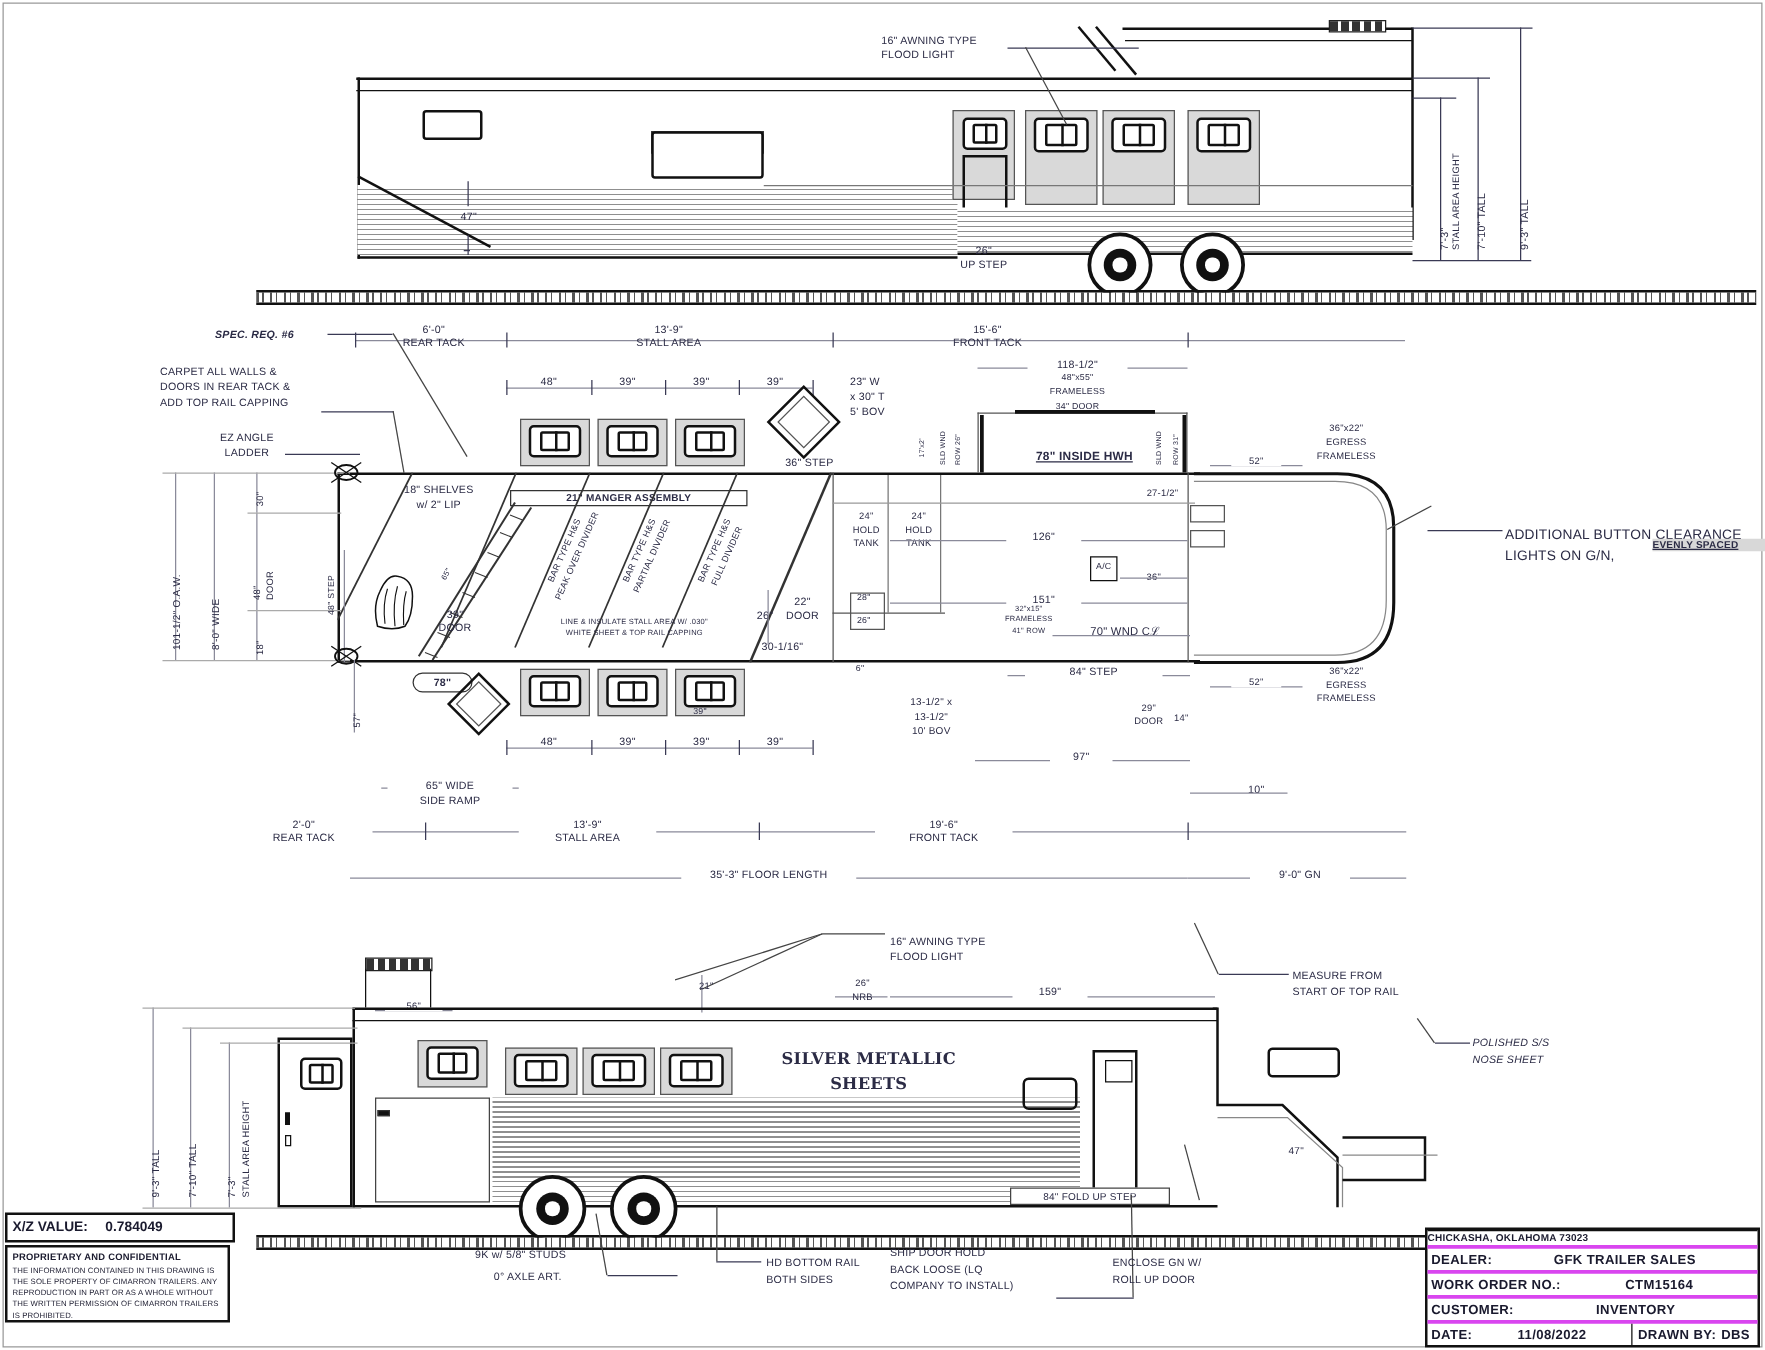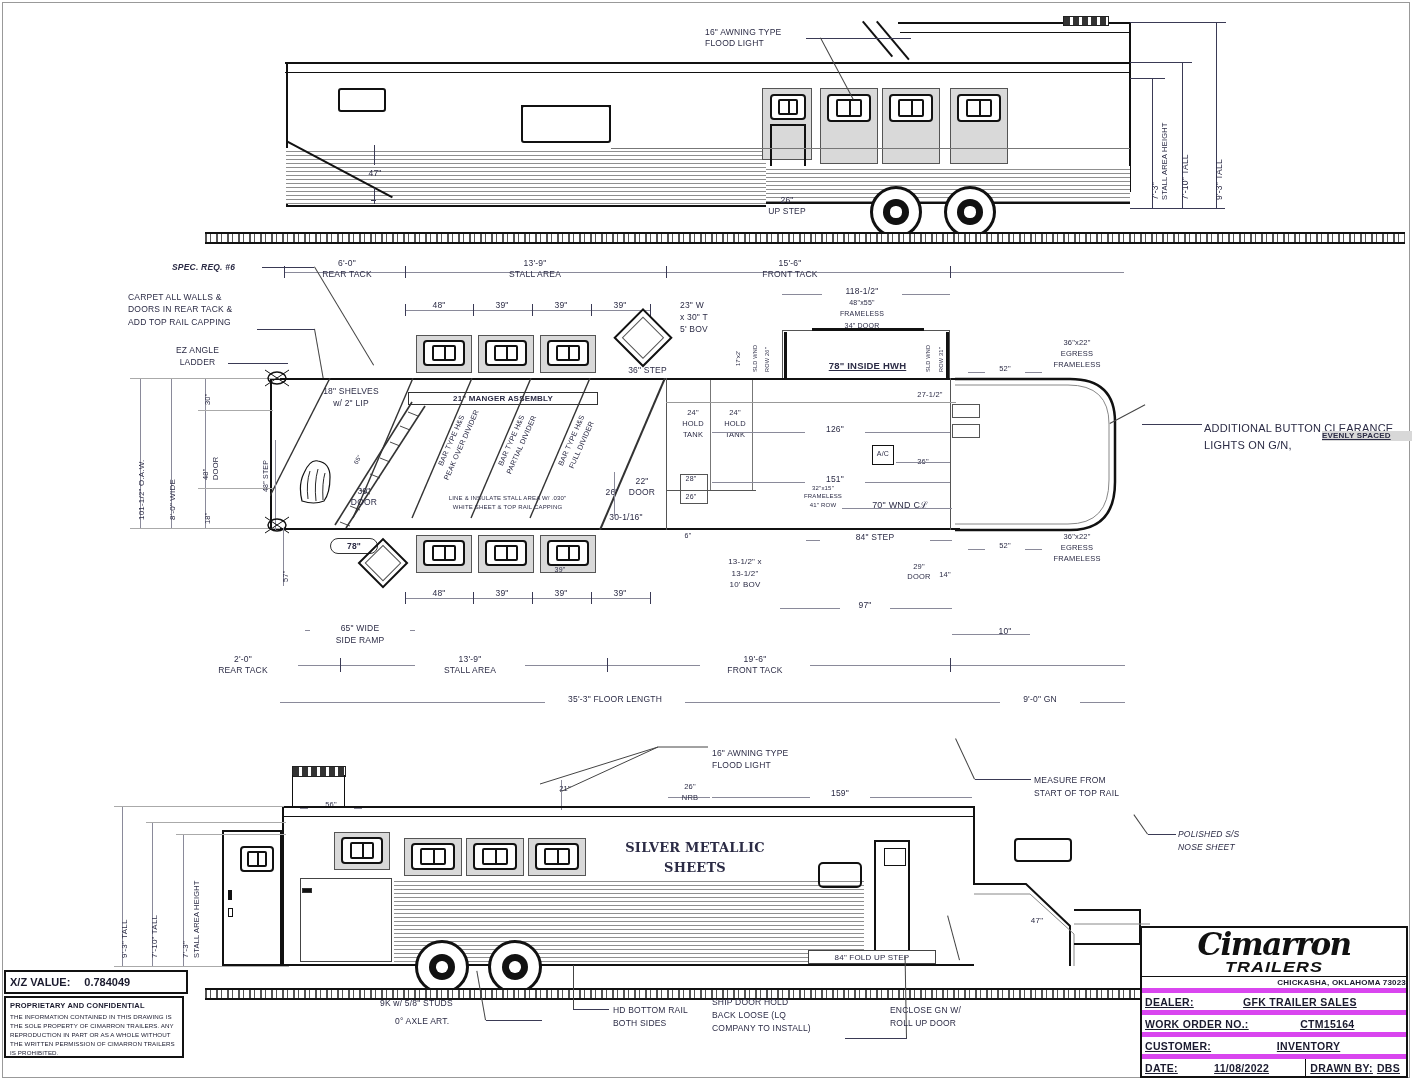--- a/index.html
+++ b/index.html
@@ -36,30 +36,30 @@
   .roofstrip{position:absolute;background:
      repeating-linear-gradient(to right,#333 0 6px,#fff 6px 9px);border:1px solid #222;}
 
   
   .tire{position:absolute;border-radius:50%;border:3px solid #111;background:#fff;}
   .tire:before{content:"";position:absolute;left:22%;top:22%;width:56%;height:56%;border-radius:50%;background:#111;}
   .tire:after{content:"";position:absolute;left:38%;top:38%;width:24%;height:24%;border-radius:50%;background:#fff;}
 
   
   #titleblock{position:absolute;right:4px;bottom:2px;width:268px;border:2px solid #111;background:#fff;box-sizing:border-box;}
-  #titleblock .row{display:flex;border-top:5px solid #d946ef;align-items:center;height:17px;font-size:10.5px;font-weight:bold;letter-spacing:.3px;text-decoration:underline;}
+  #titleblock .row{display:flex;border-top:3px solid #d946ef;align-items:center;height:17px;font-size:10.5px;font-weight:bold;letter-spacing:.3px;}
   #titleblock .row:first-child{border-top:none;}
   #titleblock .k{padding-left:3px;white-space:nowrap;}
   #titleblock .v2{flex:1;text-align:center;font-weight:bold;}
   #titleblock .sep{border-left:1px solid #111;height:100%;}
   .logowrap{padding:3px 4px 1px;text-align:center;}
   .logo1{font-family:"DejaVu Serif",serif;font-size:31px;font-weight:bold;font-style:italic;letter-spacing:-1.5px;line-height:.9;color:#111;}
   .logo2{font-size:18px;font-weight:bold;font-style:italic;letter-spacing:1px;color:#111;line-height:.9;
          -webkit-text-stroke:0px;transform:scaleY(.85);}
-  .logocity{font-size:8px;font-weight:bold;text-align:right;border-top:1px solid #111;letter-spacing:.2px;padding:1px 0;}
+  .logocity{font-size:8px;font-weight:bold;text-align:left;border-top:1px solid #111;letter-spacing:.2px;padding:1px 0;}
 
   
   #xzblock{position:absolute;left:4px;bottom:86px;width:180px;border:2px solid #111;height:20px;font-size:11px;font-weight:bold;display:flex;align-items:center;}
   #propblock{position:absolute;left:4px;bottom:22px;width:180px;border:2px solid #111;height:62px;padding:3px 4px;box-sizing:border-box;}
   #propblock .ttl{font-size:7.5px;font-weight:bold;letter-spacing:.2px;margin-bottom:3px;}
   #propblock .bdy{font-size:6.2px;line-height:1.45;letter-spacing:.1px;}
   #maintitle{position:absolute;left:196px;bottom:20px;width:930px;text-align:center;font-family:"DejaVu Serif",serif;
      font-size:15.5px;font-weight:bold;text-decoration:underline;letter-spacing:-.3px;}
   .sheetborder{position:absolute;left:2px;top:2px;right:2px;bottom:2px;border:1px solid #999;box-sizing:border-box;pointer-events:none;}
 </style>
@@ -539,24 +539,20 @@
     <span style="padding-left:4px;">X/Z VALUE:</span>
     <span style="padding-left:14px;">0.784049</span>
   </div>
   <div id="propblock">
     <div class="ttl">PROPRIETARY AND CONFIDENTIAL</div>
     <div class="bdy">THE INFORMATION CONTAINED IN THIS DRAWING IS THE SOLE PROPERTY OF CIMARRON TRAILERS.  ANY REPRODUCTION IN PART OR AS A WHOLE WITHOUT THE WRITTEN PERMISSION OF CIMARRON TRAILERS IS PROHIBITED.</div>
   </div>
 
 
   <div id="titleblock">
-    <div class="logowrap">
-      <div class="logo1">Cimarron</div>
-      <div class="logo2">TRAILERS</div>
-    </div>
     <div class="logocity">CHICKASHA, OKLAHOMA 73023</div>
     <div class="row">
       <span class="k">DEALER:</span>
       <span class="v2">GFK TRAILER SALES</span>
     </div>
     <div class="row">
       <span class="k">WORK ORDER NO.:</span>
       <span class="v2">CTM15164</span>
     </div>
     <div class="row">

